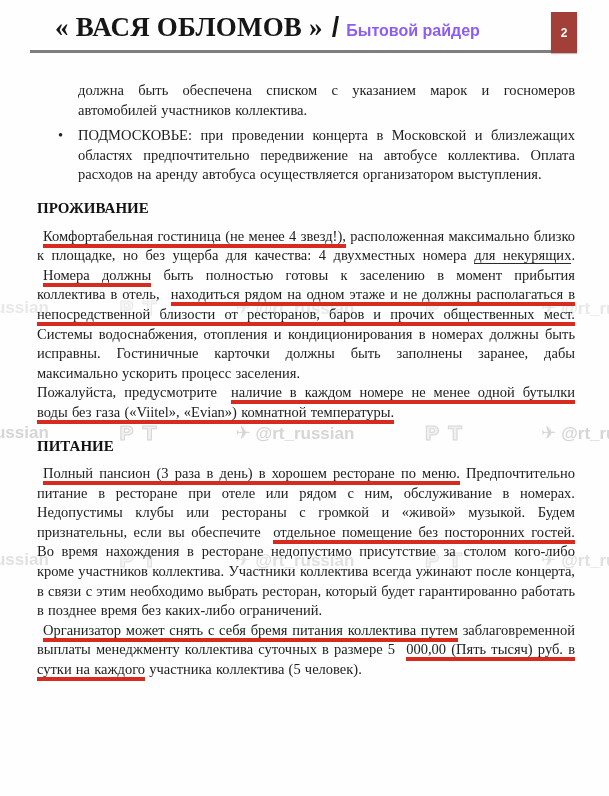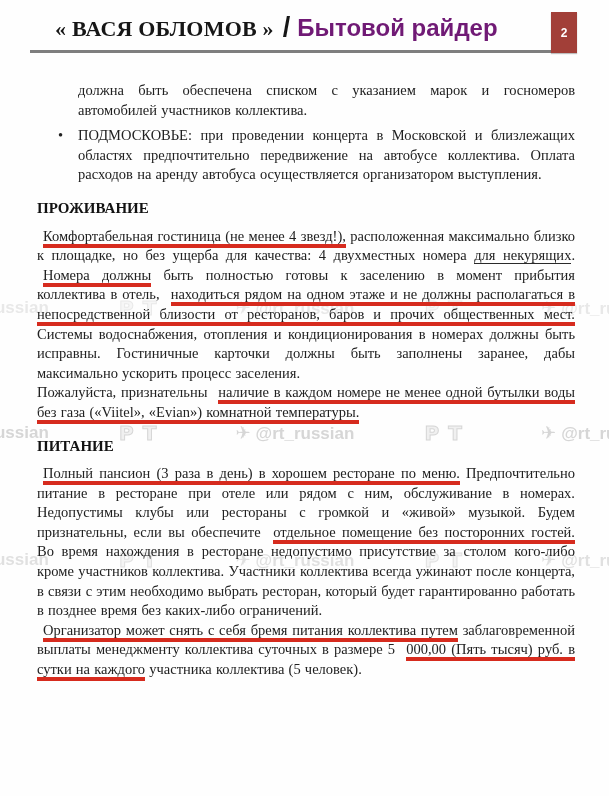--- a/index.html
+++ b/index.html
@@ -8,24 +8,24 @@
     background:#fefefe; overflow:hidden;
     font-family:"Liberation Sans", sans-serif; color:#212121;
   }
   
   .hdr-title-row{
     position:absolute; top:12px; left:55px; right:80px;
     display:flex; align-items:baseline; white-space:nowrap;
   }
   .hdr-title{
     font-family:"Liberation Serif", serif; font-weight:bold;
-    font-size:22px; color:#161616; letter-spacing:0.2px;
+    font-size:27px; color:#161616; letter-spacing:0.2px;
   }
   .hdr-sep{ font-weight:bold; font-size:27px; margin:0 7px 0 9px; color:#161616;}
-  .hdr-subtitle{ font-weight:bold; font-size:24px; color:#701a75; }
+  .hdr-subtitle{ font-weight:bold; font-size:16px; color:#8b5cf6; }
   .hdr-rule{
     position:absolute; top:50px; left:30px; width:547px; height:3px;
     background:#7e7e7e;
   }
   .page-badge{
     position:absolute; top:12px; left:551px; width:26px; height:41px;
     background:#a23f38; color:#ffffff; font-size:12px; font-weight:bold;
     display:flex; align-items:center; justify-content:center;
     box-shadow:0 1px 1px rgba(0,0,0,0.25);
   }
@@ -92,19 +92,19 @@
     <span class="hdr-subtitle">Бытовой райдер</span>
   </div>
   <div class="hdr-rule"></div>
   <div class="page-badge">2</div>
 
   <main class="doc">
       <div class="para indented"><span class="seg">должна быть обеспечена списком с указанием марок и госномеров автомобилей участников коллектива.</span></div>
       <div class="para bullet"><span class="bullet-marker">•</span><span class="seg">ПОДМОСКОВЬЕ: при проведении концерта в Московской и близлежащих областях предпочтительно передвижение на автобусе коллектива. Оплата расходов на аренду автобуса осуществляется организатором выступления.</span></div>
       <div class="heading">ПРОЖИВАНИЕ</div>
       <div class="para"><span class="seg mark-red">Комфортабельная гостиница (не менее 4 звезд!),</span><span class="seg"> расположенная максимально близко к площадке, но без ущерба для качества: 4 двухместных номера </span><span class="seg mark-black">для некурящих</span><span class="seg">. </span><span class="seg mark-red">Номера должны</span><span class="seg"> быть полностью готовы к заселению в момент прибытия коллектива в отель, </span><span class="seg mark-red">находиться рядом на одном этаже и не должны располагаться в непосредственной близости от ресторанов, баров и прочих общественных мест.</span><span class="seg"> Системы водоснабжения, отопления и кондиционирования в номерах должны быть исправны. Гостиничные карточки должны быть заполнены заранее, дабы максимально ускорить процесс заселения.</span></div>
-      <div class="para tight"><span class="seg">Пожалуйста, признательны </span><span class="seg mark-red">наличие в каждом номере не менее одной бутылки воды без газа («Viitel», «Evian») комнатной температуры.</span></div>
+      <div class="para tight"><span class="seg">Пожалуйста, предусмотрите </span><span class="seg mark-red">наличие в каждом номере не менее одной бутылки воды без газа («Viitel», «Evian») комнатной температуры.</span></div>
       <div class="heading">ПИТАНИЕ</div>
       <div class="para"><span class="seg mark-red">Полный пансион (3 раза в день) в хорошем ресторане по меню.</span><span class="seg"> Предпочтительно питание в ресторане при отеле или рядом с ним, обслуживание в номерах. Недопустимы клубы или рестораны с громкой и «живой» музыкой. Будем признательны, если вы обеспечите </span><span class="seg mark-red">отдельное помещение без посторонних гостей.</span><span class="seg"> Во время нахождения в ресторане недопустимо присутствие за столом кого-либо кроме участников коллектива. Участники коллектива всегда ужинают после концерта, в связи с этим необходимо выбрать ресторан, который будет гарантированно работать в позднее время без каких-либо ограничений.</span></div>
       <div class="para tight"><span class="seg mark-red">Организатор может снять с себя бремя питания коллектива путем</span><span class="seg"> заблаговременной выплаты менеджменту коллектива суточных в размере 5 </span><span class="seg mark-red">000,00 (Пять тысяч) руб. в сутки на каждого</span><span class="seg"> участника коллектива (5 человек).</span></div>
     </main>
 
 </div>
 
 </body></html>

